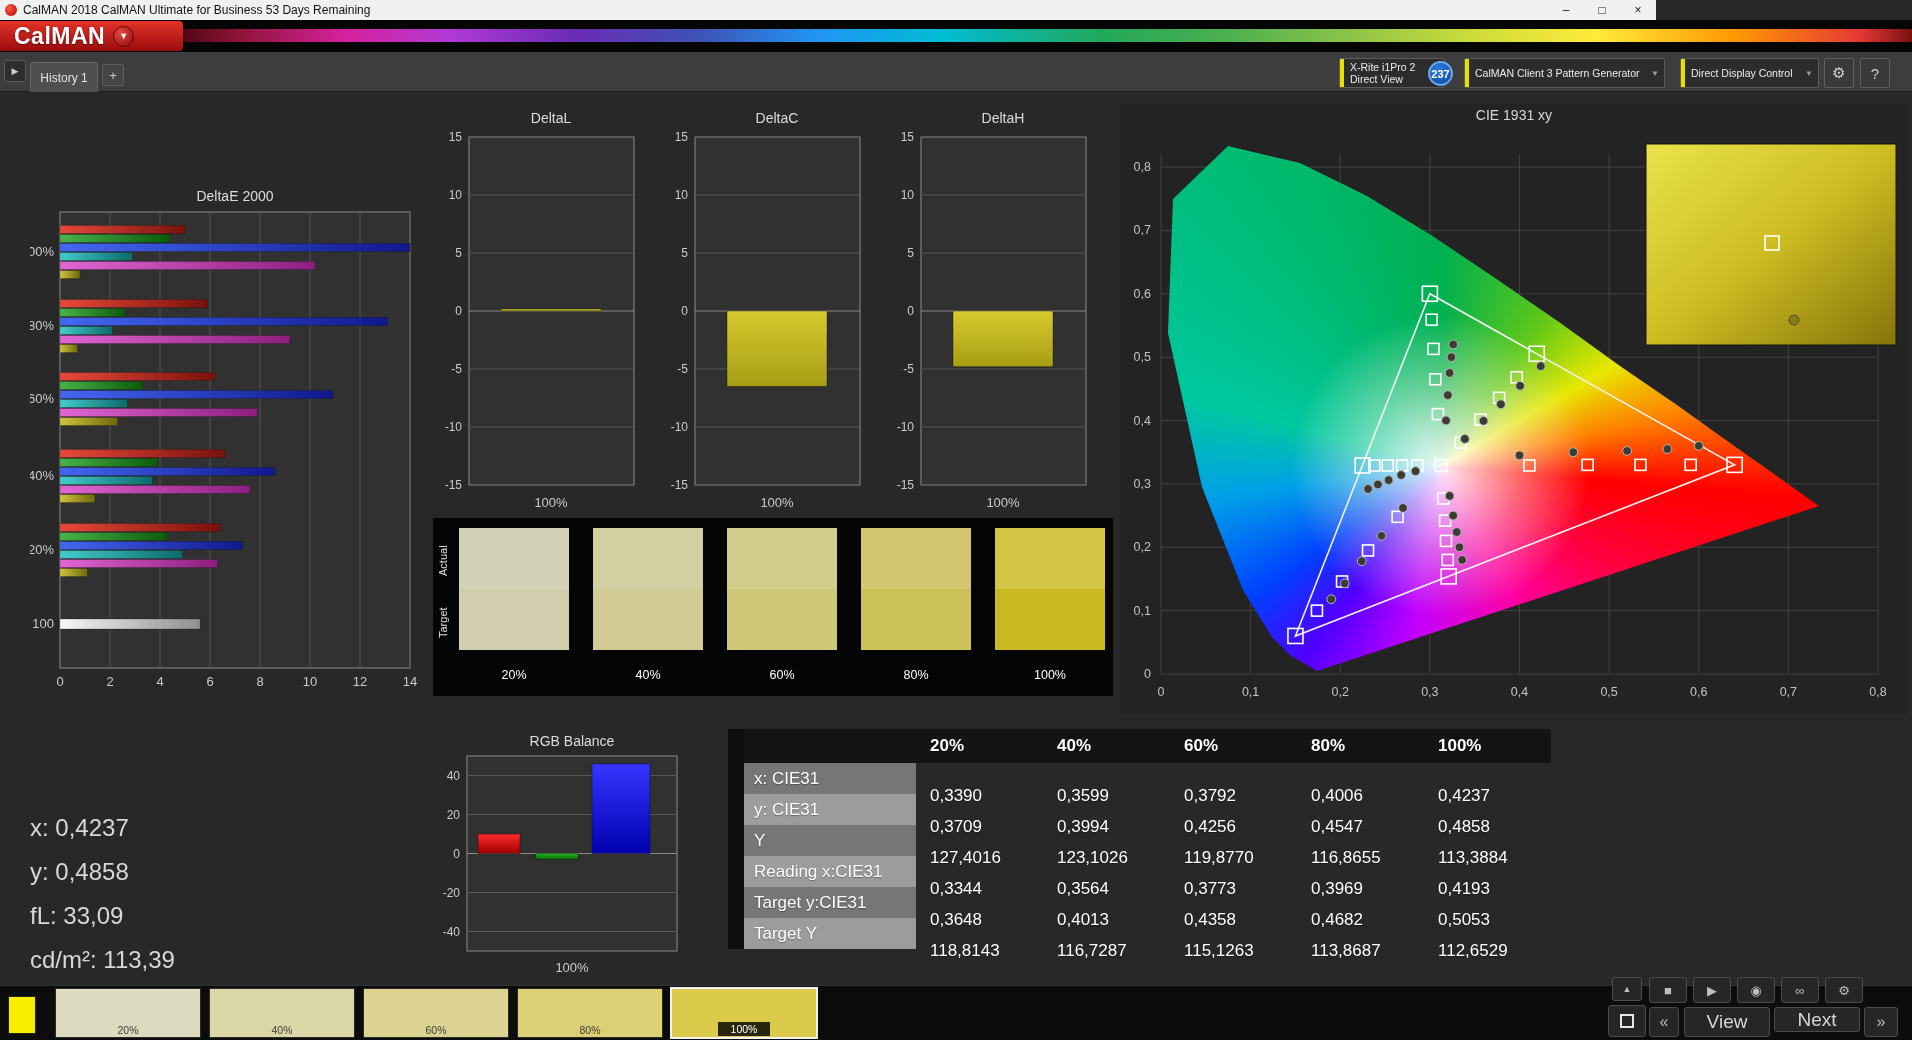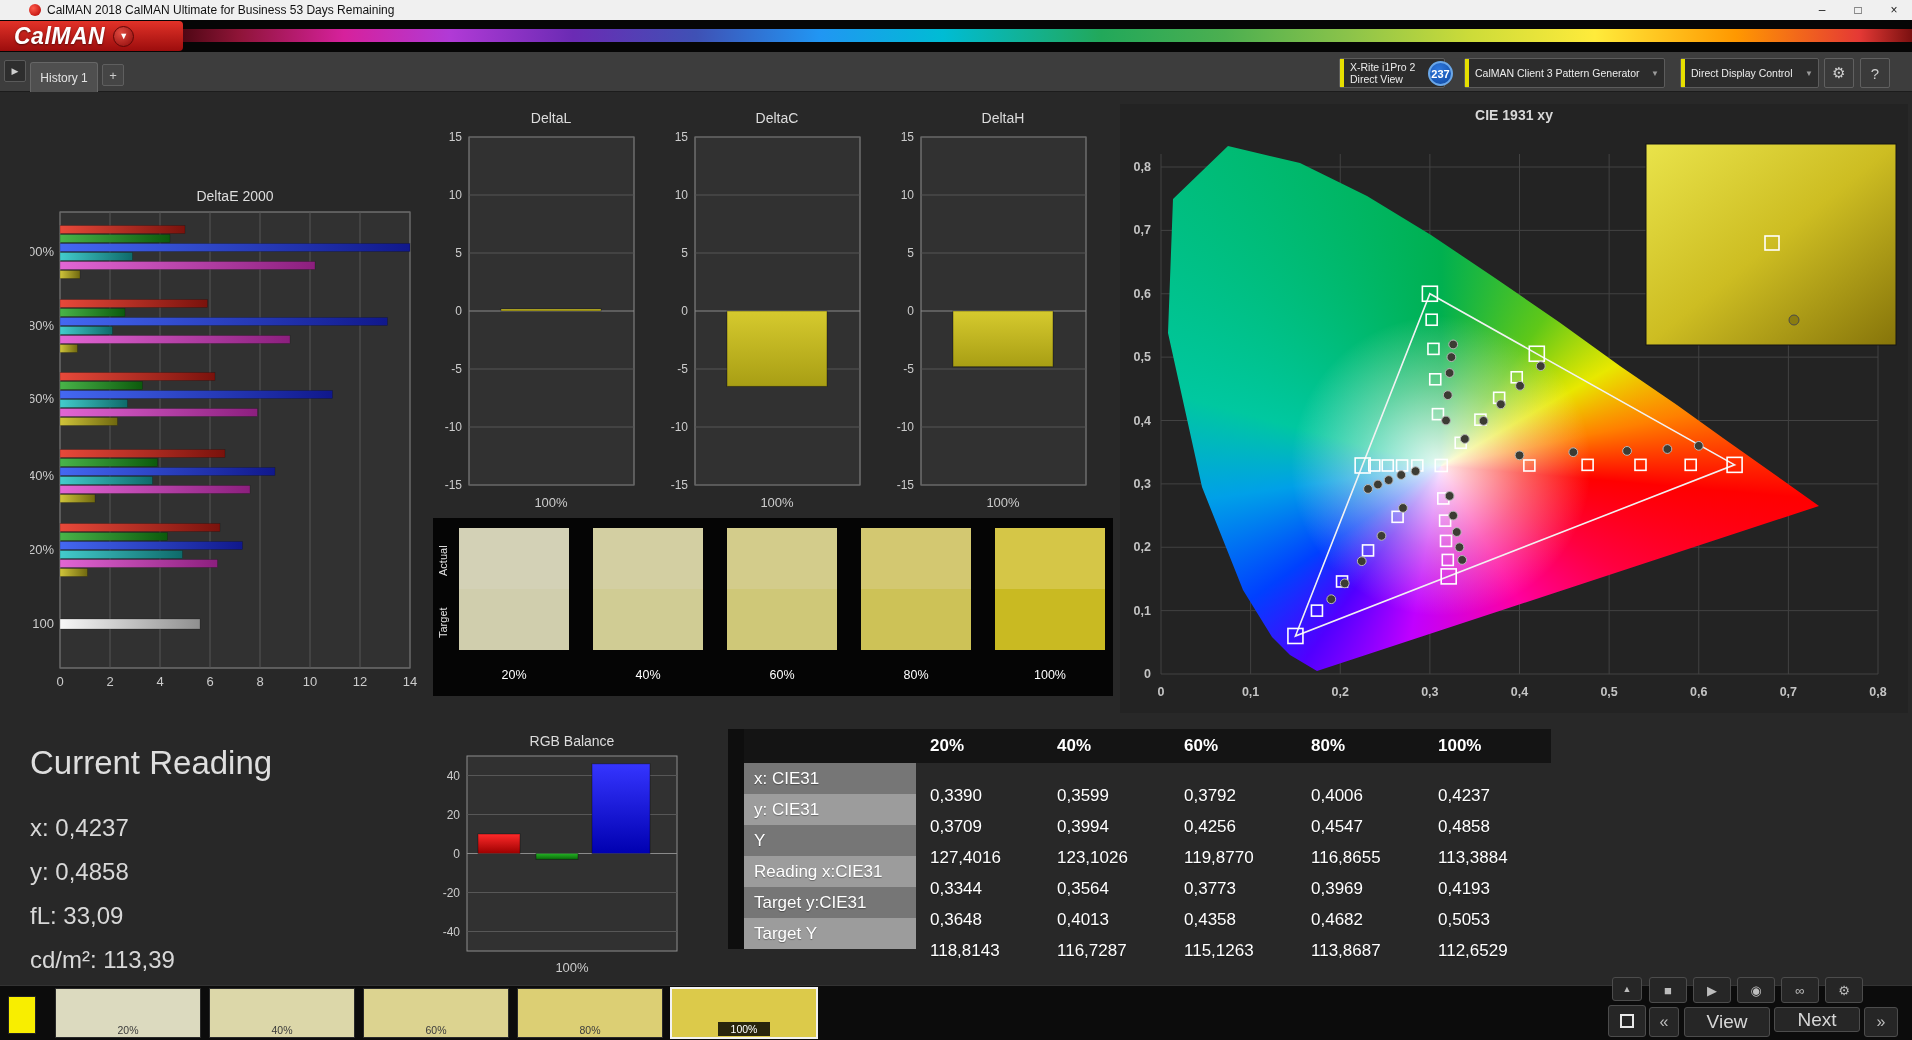--- a/index.html
+++ b/index.html
@@ -1,52 +1,52 @@
 <!DOCTYPE html>
 <html style="--accent: #e6df00;"><head>
 <meta charset="utf-8">
 <style>
   * { margin:0; padding:0; box-sizing:border-box; }
   html,body { width:1912px; height:1040px; background:#000; font-family:"Liberation Sans","DejaVu Sans",sans-serif; }
   .screen { position:relative; width:1912px; height:1040px; overflow:hidden; background:#282828; }
   svg text { font-family:"Liberation Sans","DejaVu Sans",sans-serif; }
 
   
-  .titlebar { position:absolute; left:0; top:0; width:1912px; height:20px; background:#f0f0f0; display:flex; align-items:center;padding-left:24px; }
+  .titlebar { position:absolute; left:0; top:0; width:1656px; height:20px; background:#f0f0f0; display:flex; align-items:center; }
   .app-icon { width:12px; height:12px; border-radius:50%; background:radial-gradient(circle at 35% 35%, #ff5a4a, #b00000); margin:0 6px 0 5px; }
   .win-title { font-size:12px; color:#111; }
   .win-controls { margin-left:auto; display:flex; height:20px; }
   .win-btn { width:36px; height:20px; display:flex; align-items:center; justify-content:center; font-size:12px; color:#222; cursor:default; }
 
   
   .brandbar { position:absolute; left:0; top:20px; width:1912px; height:32px; background:#060606; }
   .rainbow { position:absolute; left:150px; top:9px; width:1762px; height:13px;
     background:linear-gradient(90deg,#2a0000 0%,#8e1437 5%,#d6219c 11%,#b13ad6 17%,#6b2bb4 24%,#3f51b5 31%,#2196f3 38%,#00bcd4 45%,#22a85a 54%,#4caf50 61%,#8bc34a 68%,#cddc39 75%,#ffeb3b 82%,#ff9800 90%,#e53935 97%,#7a1010 100%); }
   .logo { position:absolute; left:0; top:1px; width:183px; height:30px; background:linear-gradient(#e23228,#9c0d0d); border-radius:0 4px 4px 0; display:flex; align-items:center; padding-left:14px; z-index:2; }
-  .logo-text { color:#fff; font-style:italic; font-weight:bold; font-size:23px; letter-spacing:0.5px; text-shadow:0 1px 2px rgba(0,0,0,.5); }
+  .logo-text { color:#fff; font-weight:bold; font-size:23px; letter-spacing:0.5px; text-shadow:0 1px 2px rgba(0,0,0,.5); }
   .logo-caret { width:21px; height:21px; border-radius:50%; background:radial-gradient(circle at 35% 30%, #e04a40, #8f0a0a); border:1px solid #5f0707; color:#fff; font-size:9px; display:flex; align-items:center; justify-content:center; margin-left:8px; }
 
   
   .tabbar { position:absolute; left:0; top:52px; width:1912px; height:40px; background:#3d3d3d; border-bottom:1px solid #1c1c1c; }
   .navbtn { position:absolute; left:4px; top:8px; width:22px; height:22px; background:#2e2e2e; border:1px solid #5a5a5a; color:#cfcfcf; font-size:9px; display:flex; align-items:center; justify-content:center; border-radius:2px; }
   .tab { position:absolute; left:30px; top:10px; width:68px; height:30px; background:#4f4f4f; border:1px solid #666; border-bottom:none; border-radius:3px 3px 0 0; display:flex; align-items:center; justify-content:center; color:#e3e3e3; font-size:12px; }
   .addtab { position:absolute; left:102px; top:12px; width:22px; height:22px; background:#454545; border:1px solid #5f5f5f; color:#ccc; font-size:13px; display:flex; align-items:center; justify-content:center; border-radius:2px; }
   .dropdown { position:absolute; top:6px; height:30px; background:#2c2c2c; border:1px solid #5c5c5c; display:flex; align-items:center; border-radius:2px; }
   .dropdown::before { content:""; width:4px; align-self:stretch; background:var(--accent,#e6df00); }
   .dd-text { color:#ececec; font-size:10.5px; line-height:1.15; padding:0 4px 0 6px; white-space:nowrap; }
   .chev { margin-left:auto; color:#9a9a9a; font-size:8px; padding:0 5px; }
   .badge { position:absolute; left:1428px; top:9px; width:25px; height:25px; border-radius:50%; background:radial-gradient(circle at 40% 30%, #2f79de, #0d47a1); border:2px solid #6aa7e8; color:#fff; font-size:11px; font-weight:bold; display:flex; align-items:center; justify-content:center; }
   .iconbtn { position:absolute; top:6px; width:30px; height:30px; background:#3a3a3a; border:1px solid #606060; color:#cfcfcf; font-size:15px; display:flex; align-items:center; justify-content:center; border-radius:2px; }
 
   
   .main { position:absolute; left:0; top:93px; width:1912px; height:892px; background:#282828; }
   .page-title { position:absolute; left:30px; top:110px; font-size:40px; font-weight:normal; color:#dedede; letter-spacing:0.5px; }
 
   .chart-svg { position:absolute; }
-  .cie-panel { position:absolute; left:1120px; top:104px; width:788px; height:609px; background:#232323;font-weight:bold; }
+  .cie-panel { position:absolute; left:1120px; top:104px; width:788px; height:609px; background:#232323; }
   .cie-layer { position:absolute; left:0; top:0; width:788px; height:609px; }
   .horseshoe { clip-path: path("M197 567 L170 551 L152 533 L123 486 L82 383 L48 229 L53 95 L108 42 L180 59 L247 92 L311 131 L375 174 L439 218 L500 262 L557 301 L603 334 L661 375 L699 402 Z");
     background: conic-gradient(from 0deg at 321px 362px,
       #00b050, #60c818 35deg, #e8e800 60deg, #ff8000 78deg, #ff0000 95deg,
       #ff0040 120deg, #ff00a0 150deg, #c000ff 190deg, #5000ff 215deg,
       #0040ff 235deg, #00a0e8 262deg, #00c8a0 285deg, #00b050 360deg); }
   .horseshoe-glow { clip-path: path("M197 567 L170 551 L152 533 L123 486 L82 383 L48 229 L53 95 L108 42 L180 59 L247 92 L311 131 L375 174 L439 218 L500 262 L557 301 L603 334 L661 375 L699 402 Z");
     background: radial-gradient(150px at 321px 362px, rgba(255,255,255,0.92), rgba(248,248,232,0.40) 55%, rgba(255,255,255,0) 100%); }
 
   
@@ -446,21 +446,20 @@
             <stop offset="50%" stop-color="#cdbd22"></stop>
             <stop offset="100%" stop-color="#86740a"></stop>
           </linearGradient>
         </defs>
         <rect x="526" y="40" width="250" height="201" fill="url(#insetg)" stroke="#151515"></rect>
         <rect x="645" y="132" width="14" height="14" fill="none" stroke="#ffffff" stroke-width="1.6"></rect>
         <circle cx="674" cy="216" r="5" fill="#8a7c10" stroke="#4a4a4a"></circle>
       </svg>
   </div>
 
-  <h2 class="cr-title">Current Reading</h2>
   <div class="cr-lines">
     <div>x: 0,4237</div>
     <div>y: 0,4858</div>
     <div>fL: 33,09</div>
     <div>cd/m²: 113,39</div>
   </div>
 
   <svg class="chart-svg" style="left:400px; top:730px;" width="300" height="250" viewBox="0 0 300 250">
       <defs>
         <linearGradient id="rgb-0" x1="0" y1="0" x2="0" y2="1">

